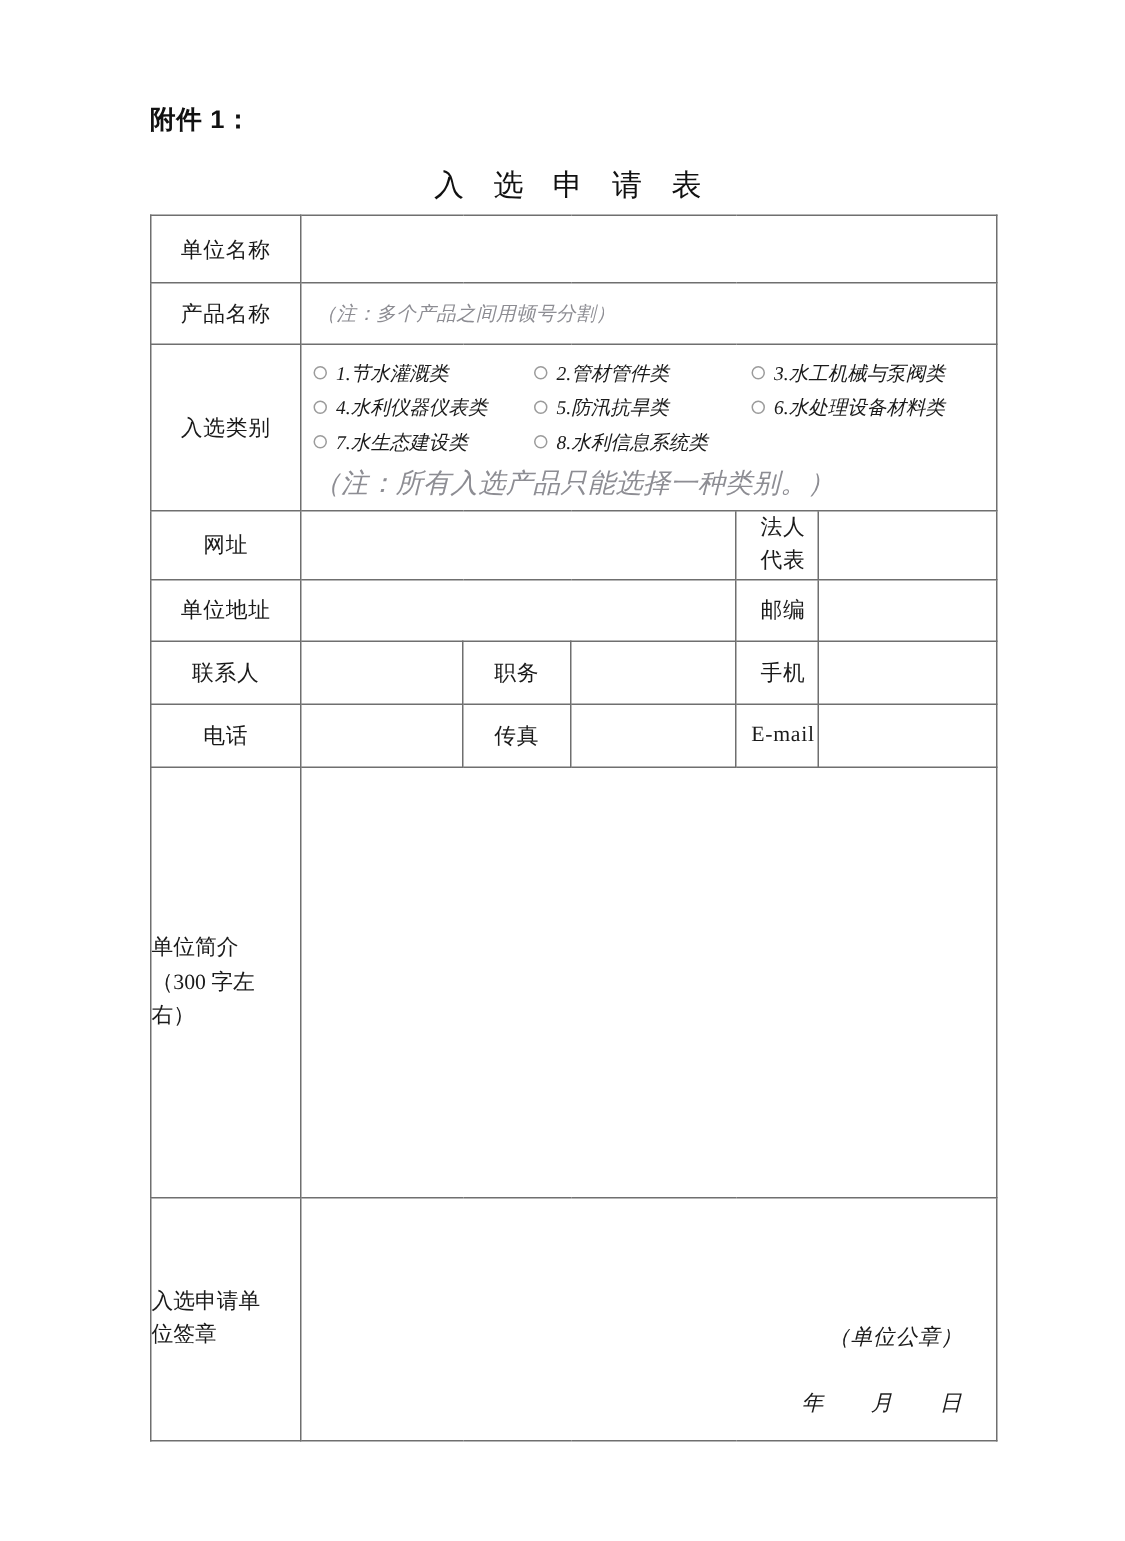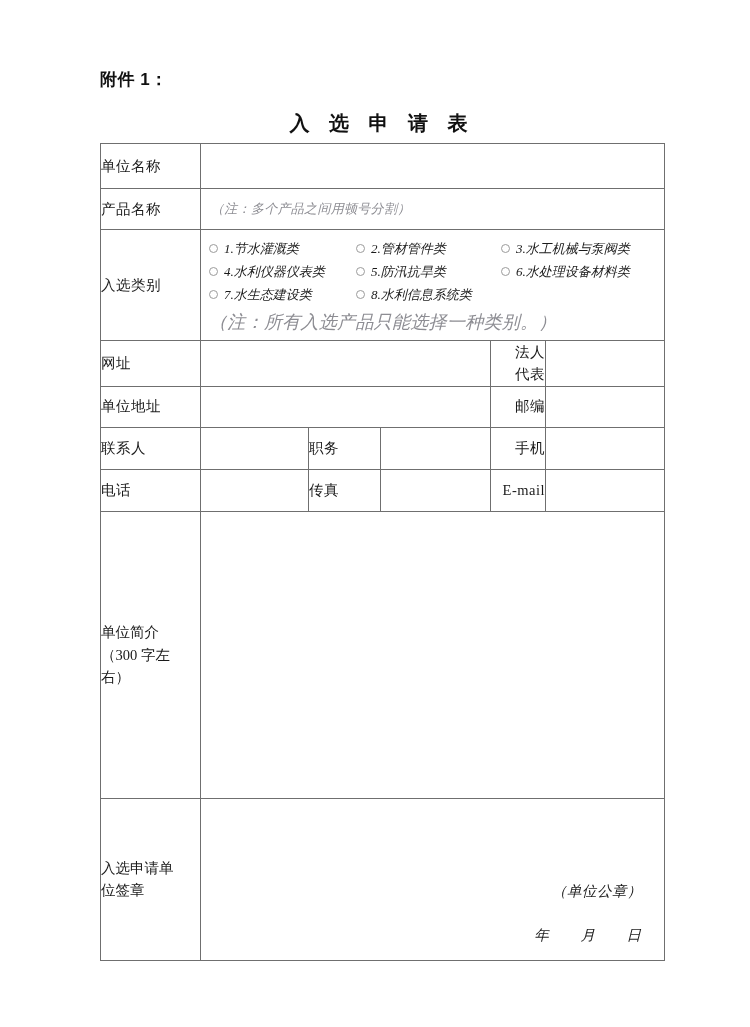--- a/index.html
+++ b/index.html
@@ -35,21 +35,21 @@
     color: #111;
   }
 
   .doc-title {
     position: absolute;
     left: 100px;
     top: 110px;
     width: 564px;
     text-align: center;
     font-family: "Liberation Sans", "DejaVu Sans", sans-serif;
-    font-weight: bold;
+    font-weight: normal;
     font-size: 20px;
     letter-spacing: 7px;
     color: #111;
   }
 
   
   table.form {
     position: absolute;
     left: 100px;
     top: 143px;
@@ -58,24 +58,25 @@
     table-layout: fixed;
   }
   table.form td {
     border: 1px solid #6f6f6f;
     padding: 0;
     vertical-align: middle;
     font-size: 14.5px;
     color: #1a1a1a;
   }
   table.form td.lbl {
+    text-align: center;
     letter-spacing: 0.5px;
   }
   table.form td.lbl-left {
-    text-align: right;
+    text-align: center;
     padding-left: 8px;
     letter-spacing: 0.5px;
   }
   table.form td.blank {
     background: #fff;
     font-style: italic;
   }
 
   .hint {
     color: #8d8d93;

